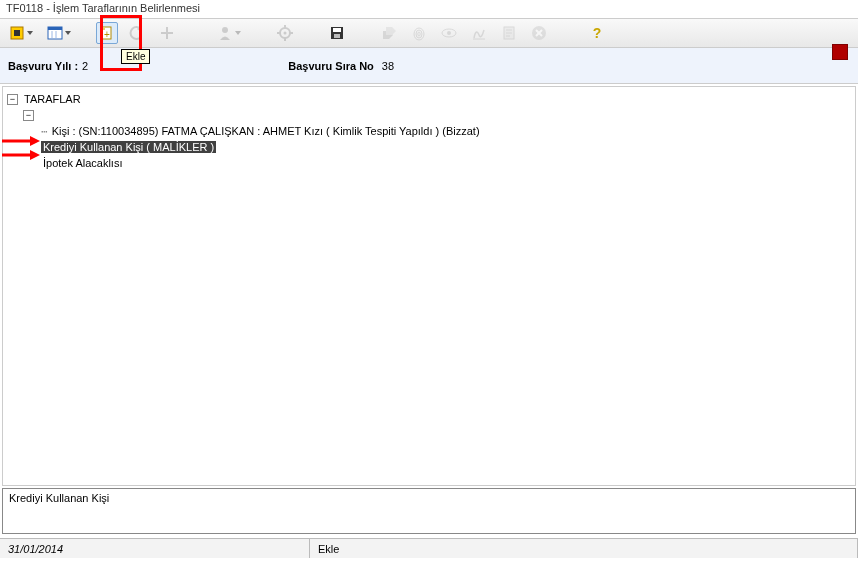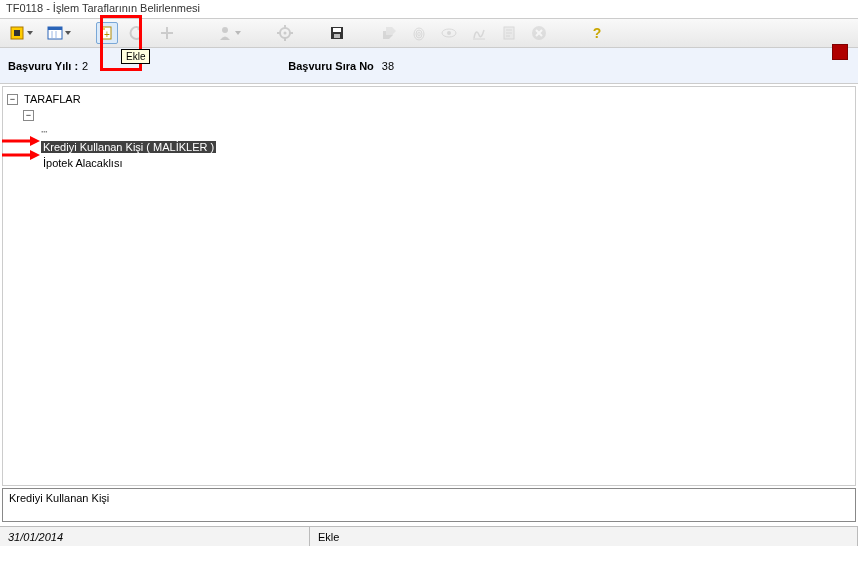--- a/index.html
+++ b/index.html
@@ -130,21 +130,21 @@
     z-index: 30;
     pointer-events: none;
   }
   .arrow-anno.a1 { top: 134px; }
   .arrow-anno.a2 { top: 148px; }
   .status-input-wrap {
     margin: 2px;
   }
   .status-input {
     width: 100%;
-    height: 34px;
+    height: 46px;
     border: 1px solid #888;
     padding: 3px 6px;
     font-family: inherit;
     font-size: 11px;
     resize: none;
   }
   .bottom-status {
     border-top: 1px solid #bbb;
     height: 20px;
     background: #f3f3f3;
@@ -325,20 +325,21 @@
 <div class="tree">
   <div class="node" style="padding-left:2px">
     <span class="twisty">−</span>
     <span class="txt">TARAFLAR</span>
   </div>
   <div class="node" style="padding-left:18px">
     <span class="twisty">−</span>
   </div>
   <div class="node" style="padding-left:36px">
     <span class="dots">⋯</span>
+    <span class="txt">Kişi : (SN:110034895) FATMA ÇALIŞKAN : AHMET Kızı ( Kimlik Tespiti Yapıldı ) (Bizzat)</span>
   </div>
   <div class="node selected" style="padding-left:36px">
     <span class="txt">Krediyi Kullanan Kişi ( MALİKLER )</span>
   </div>
   <div class="node" style="padding-left:36px">
     <span class="txt">İpotek Alacaklısı</span>
   </div>
 </div>
 
 <svg class="arrow-anno a1">

